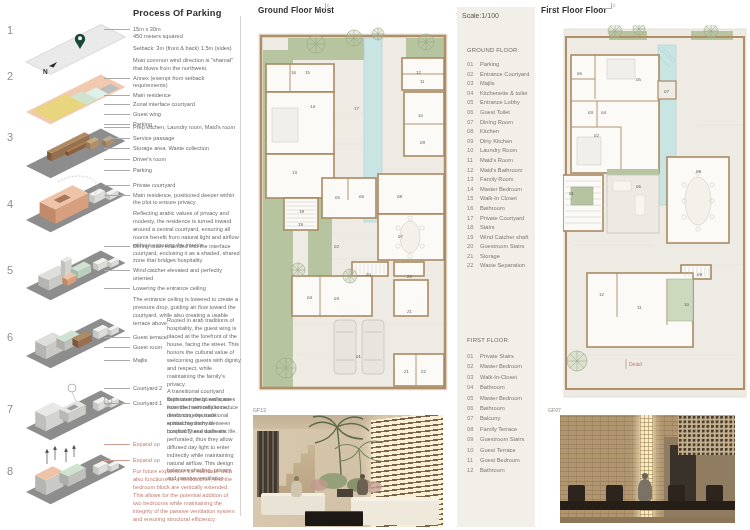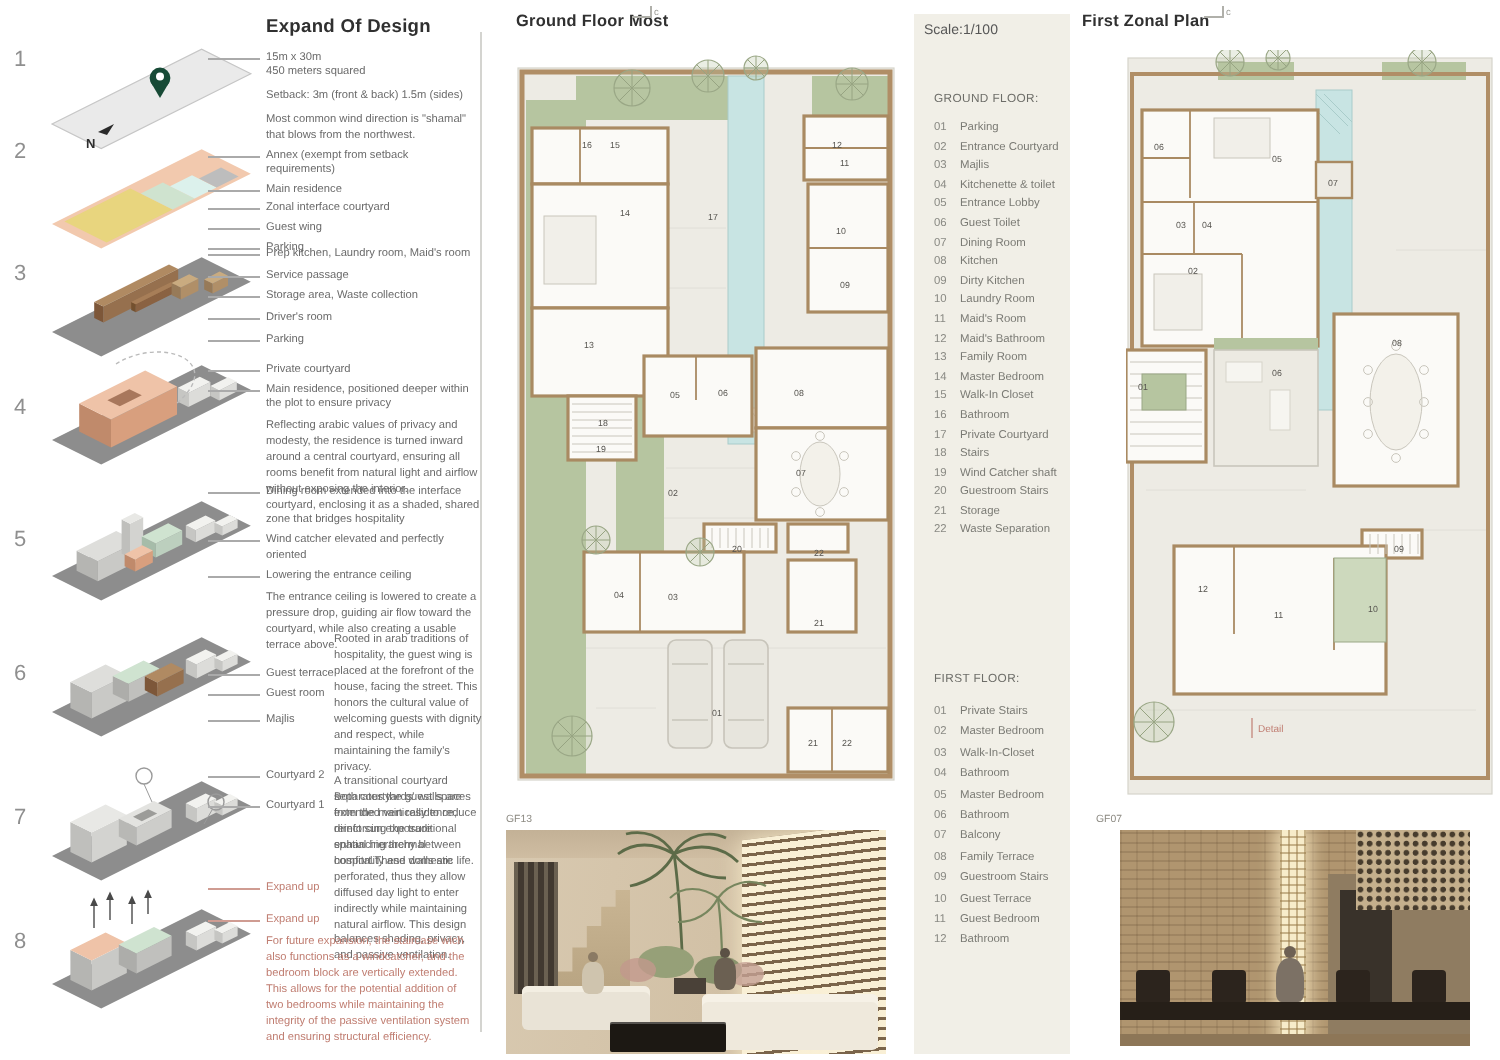--- a/index.html
+++ b/index.html
@@ -68,21 +68,21 @@
   .chair{position:absolute;top:70px;width:17px;height:17px;background:#2c241d;border-radius:2px;box-shadow:0 17px 0 -11px #c7a67b;}
   .r07-fig{left:78px;top:64px;width:14px;height:22px;background:#7c7165;border-radius:45% 45% 20% 20%;}
   .r07-fig .fig-head{width:6px;height:6px;margin-left:-3px;top:-6px;background:#6e6154;}
 </style>
 </head>
 <body>
 
 <div class="board">
   <div class="divider"></div>
 
-  <div class="abs title proc-title" style="left:133px;top:8px">Expand Of Design</div>
+  <div class="abs title proc-title" style="left:133px;top:8px">Process Of Parking</div>
 
   <div>
     <div class="abs step-num" style="left:7px;top:24px">1</div>
     <svg class="abs" id="d1" style="left:20px;top:14px" width="115" height="66" viewBox="0 0 115 66">
       <g class="boxes">
           <polygon points="6.0,48.0 80.8,10.6 105.4,22.9 30.6,60.3" fill="#eaeaea" stroke="#c6c6c6" stroke-width="0.6"></polygon>
         </g>
       <g>
         <circle cx="60" cy="25" r="5.2" fill="#174a36"></circle>
         <circle cx="60" cy="24.2" r="2" fill="#ffffff"></circle>
@@ -607,21 +607,21 @@
           <span class="lg-num">11</span>
           <span>Guest Bedroom</span>
         </div>
         <div class="lg-row lg-row-f">
           <span class="lg-num">12</span>
           <span>Bathroom</span>
         </div>
       </div>
   </div>
 
-  <div class="abs title" style="left:541px;top:6px">First Zonal Plan</div>
+  <div class="abs title" style="left:541px;top:6px">First Floor Floor</div>
   <div class="secmark" style="left:602px;top:3px"><span class="sm-line"></span><span>c</span></div>
 
   <svg class="abs" id="ff-svg" style="left:563px;top:25px" width="185" height="375" viewBox="0 0 185 375">
     <rect x="1" y="4" width="182" height="368" fill="#edebe4" stroke="#d6d4cb" stroke-width="0.6"></rect>
     <g stroke="#dddbd3" stroke-width="0.4">
       <line x1="10" y1="220" x2="90" y2="220"></line>
         <line x1="135" y1="100" x2="180" y2="100"></line>
       <line x1="10" y1="330" x2="175" y2="330"></line>
         <line x1="140" y1="240" x2="180" y2="240"></line>
     </g>

